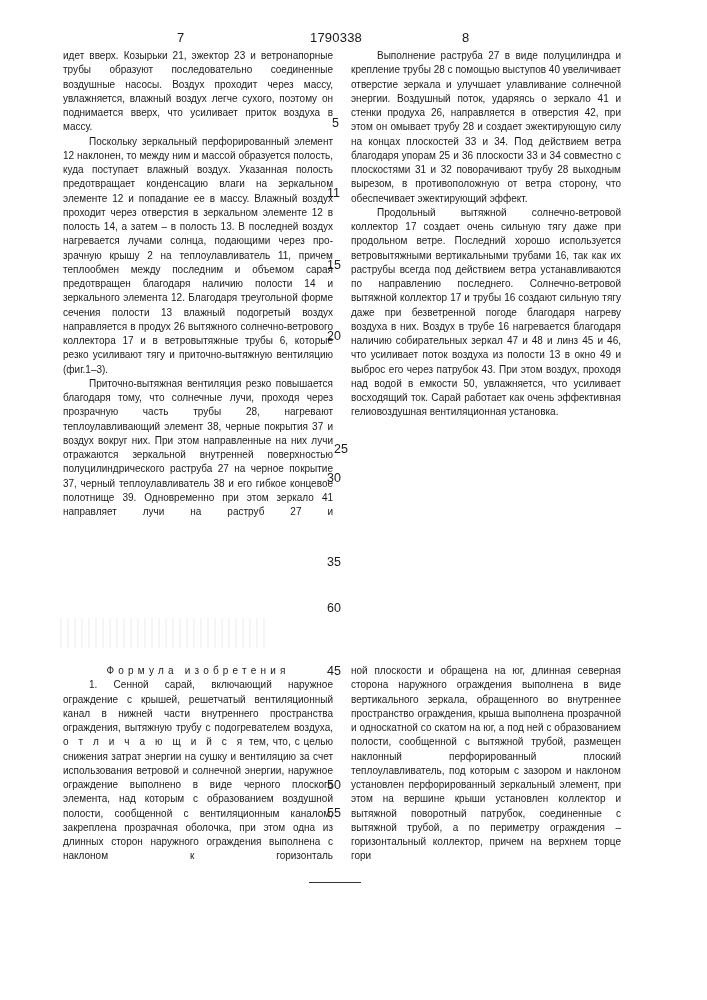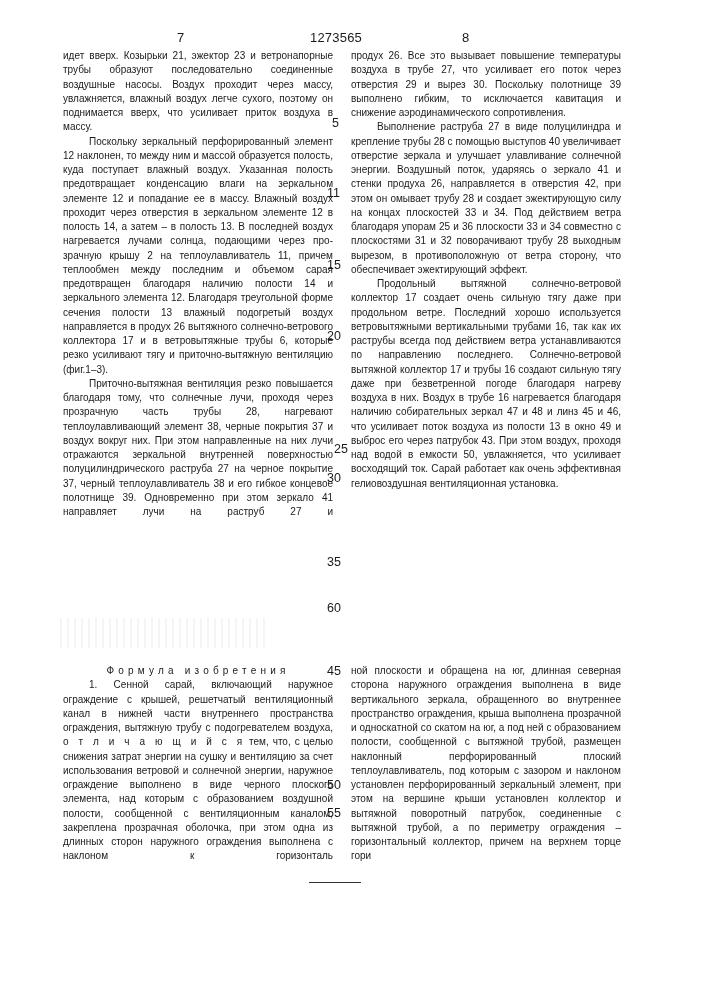--- a/index.html
+++ b/index.html
@@ -20,32 +20,31 @@
   .spaced { letter-spacing: 3px; }
   .rule { position: absolute; left: 309px; top: 882px; width: 52px; height: 1px; background: #333; }
   .noise { position: absolute; left: 60px; top: 618px; width: 210px; height: 30px;
            background: repeating-linear-gradient(90deg, rgba(0,0,0,0.04) 0 2px, transparent 2px 7px); }
 </style>
 </head>
 <body>
 
 <div>
   <span class="hdr" style="left:177px;">7</span>
-  <span class="hdr" style="left:310px;">1273565</span>
+  <span class="hdr" style="left:310px;">1790338</span>
   <span class="hdr" style="left:462px;">8</span>
 </div>
 
 <div class="col" id="col-left-top">
   <p class="last">идет вверх. Козырьки 21, эжектор 23 и вет­ронапорные трубы образуют последова­тельно соединенные воздушные насосы. Воздух проходит через массу, увлажняется, влажный воздух легче сухого, поэтому он поднимается вверх, что усиливает приток воздуха в массу.</p>
   <p class="indent">Поскольку зеркальный перфорирован­ный элемент 12 наклонен, то между ним и массой образуется полость, куда поступает влажный воздух. Указанная полость предот­вращает конденсацию влаги на зеркальном элементе 12 и попадание ее в массу. Влаж­ный воздух проходит через отверстия в зер­кальном элементе 12 в полость 14, а затем – в полость 13. В последней воздух нагрева­ется лучами солнца, подающими через про­зрачную крышу 2 на теплоулавливатель 11, причем теплообмен между последним и объ­емом сарая предотвращен благодаря нали­чию полости 14 и зеркального элемента 12. Благодаря треугольной форме сечения поло­сти 13 влажный подогретый воздух направляется в продух 26 вытяжного солнечно-ветрового кол­лектора 17 и в ветровытяжные трубы 6, кото­рые резко усиливают тягу и приточно-вытяжную вентиляцию (фиг.1–3).</p>
   <p class="indent">Приточно-вытяжная вентиляция резко повышается благодаря тому, что солнечные лучи, проходя через прозрачную часть тру­бы 28, нагревают теплоулавливающий эле­мент 38, черные покрытия 37 и воздух вокруг них. При этом направленные на них лучи отражаются зеркальной внутренней поверхностью полуцилиндрического рас­труба 27 на черное покрытие 37, черный теплоулавливатель 38 и его гибкое концевое полотнище 39. Одновременно при этом зер­кало 41 направляет лучи на раструб 27 и</p>
 </div>
 
 <div class="col" id="col-right-top">
-  <p class="last">продух 26. Все это вызывает повышение температуры воздуха в трубе 27, что усили­вает его поток через отверстия 29 и вырез 30. Поскольку полотнище 39 выполнено гиб­ким, то исключается кавитация и снижение аэродинамического сопротивления.</p>
   <p class="indent last">Выполнение раструба 27 в виде полуци­линдра и крепление трубы 28 с помощью выступов 40 увеличивает отверстие зеркала и улучшает улавливание солнечной энергии. Воздушный поток, ударяясь о зеркало 41 и стенки продуха 26, направляется в отвер­стия 42, при этом он омывает трубу 28 и создает эжектирующую силу на концах пло­скостей 33 и 34. Под действием ветра благо­даря упорам 25 и 36 плоскости 33 и 34 совместно с плоскостями 31 и 32 поворачи­вают трубу 28 выходным вырезом, в проти­воположную от ветра сторону, что обеспечивает эжектирующий эффект.</p>
   <p class="indent last">Продольный вытяжной солнечно-ветро­вой коллектор 17 создает очень сильную тя­гу даже при продольном ветре. Последний хорошо используется ветровытяжными вер­тикальными трубами 16, так как их раструбы всегда под действием ветра устанавливают­ся по направлению последнего. Солнечно-ветровой вытяжной коллектор 17 и трубы 16 создают сильную тягу даже при безветрен­ной погоде благодаря нагреву воздуха в них. Воздух в трубе 16 нагревается благодаря наличию собирательных зеркал 47 и 48 и линз 45 и 46, что усиливает поток воздуха из полости 13 в окно 49 и выброс его через патрубок 43. При этом воздух, проходя над водой в емкости 50, увлажняется, что усили­вает восходящий ток. Сарай работает как очень эффективная гелиовоздушная венти­ляционная установка.</p>
 </div>
 
 <div>
   <span class="ln" style="top:116px;">5</span>
   <span class="ln" style="top:186px;left:327px;">11</span>
   <span class="ln" style="top:258px;left:327px;">15</span>
   <span class="ln" style="top:329px;left:327px;">20</span>
   <span class="ln" style="top:400px;left:334px;margin-top:42px;">25</span>

